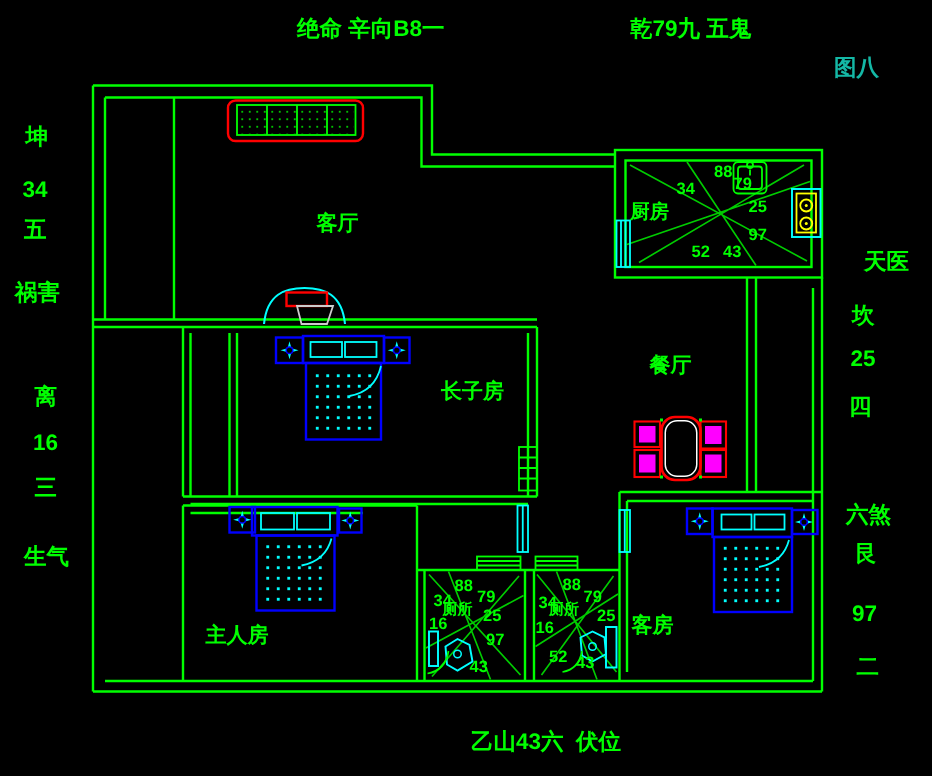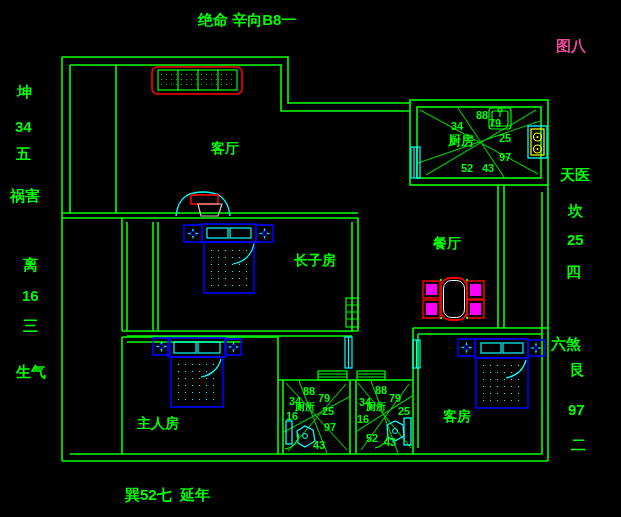--- a/index.html
+++ b/index.html
@@ -1,20 +1,20 @@
 <!DOCTYPE html>
 <html><head>
 <meta charset="utf-8">
 <style>
   html,body{margin:0;padding:0;background:#000;}
   #canvas{position:relative;width:621px;height:517px;background:#000;overflow:hidden;
           font-family:Liberation Sans, sans-serif;}
   svg{position:absolute;left:0;top:0;}
   .lbl{position:absolute;color:#00ff00;white-space:pre;line-height:1;}
-  .lbl.blue{color:#ec4899;}
+  .lbl.blue{color:#14b8a6;}
   .big{font-size:15px;font-weight:bold;}
   .room{font-size:14px;font-weight:bold;}
   .cnum{font-size:11px;font-weight:bold;}
   .tiny{font-size:10px;font-weight:bold;}
   .dots-cyan{position:absolute;background-image:radial-gradient(#00ffff 0.9px,transparent 1px);
              background-size:7px 7px;}
   .dots-green{position:absolute;background-image:radial-gradient(#00c000 0.7px,transparent 0.8px);
               background-size:5px 5px;}
 </style>
 </head>
@@ -185,50 +185,51 @@
       <path d="M375,448 Q386,446 388,434" stroke="#00ff00" stroke-width="1.1"></path>
     </g>
   </svg>
 
   <div class="dots-green" style="left:159px;top:72px;width:77px;height:17px;"></div>
   <div class="dots-cyan" style="left:208px;top:247px;width:42px;height:43px;"></div>
   <div class="dots-cyan" style="left:175px;top:361px;width:44px;height:42px;"></div>
   <div class="dots-cyan" style="left:480px;top:362px;width:44px;height:42px;"></div>
 
   <div class="lbl big" style="left:198px;top:12px;">绝命 辛向B8一</div>
+  <div class="lbl big" style="left:420px;top:12px;">乾79九 五鬼</div>
   <div class="lbl big blue" style="left:556px;top:38px;">图八</div>
 
   <div class="lbl big" style="left:17px;top:84px;">坤</div>
   <div class="lbl big" style="left:15px;top:119px;">34</div>
   <div class="lbl big" style="left:16px;top:146px;">五</div>
   <div class="lbl big" style="left:10px;top:188px;">祸害</div>
 
   <div class="lbl big" style="left:23px;top:257px;">离</div>
   <div class="lbl big" style="left:22px;top:288px;">16</div>
   <div class="lbl big" style="left:23px;top:318px;">三</div>
   <div class="lbl big" style="left:16px;top:364px;">生气</div>
 
-  <div class="lbl big" style="left:560px;top:167px;">天医</div>
+  <div class="lbl big" style="left:576px;top:167px;">天医</div>
   <div class="lbl big" style="left:568px;top:203px;">坎</div>
   <div class="lbl big" style="left:567px;top:232px;">25</div>
   <div class="lbl big" style="left:566px;top:264px;">四</div>
 
-  <div class="lbl big" style="left:551px;top:336px;">六煞</div>
+  <div class="lbl big" style="left:564px;top:336px;">六煞</div>
   <div class="lbl big" style="left:570px;top:362px;">艮</div>
   <div class="lbl big" style="left:568px;top:402px;">97</div>
   <div class="lbl big" style="left:571px;top:437px;">二</div>
 
-  <div class="lbl big" style="left:125px;top:487px;">巽52七  延年</div>
+  <div class="lbl big" style="left:314px;top:487px;">乙山43六  伏位</div>
 
   <div class="lbl room" style="left:211px;top:141px;">客厅</div>
   <div class="lbl room" style="left:294px;top:253px;">长子房</div>
   <div class="lbl room" style="left:137px;top:416px;">主人房</div>
   <div class="lbl room" style="left:433px;top:236px;">餐厅</div>
-  <div class="lbl room" style="left:443px;top:409px;">客房</div>
-  <div class="lbl" style="left:448px;top:134px;font-size:13px;font-weight:bold;text-align:right;">厨房</div>
+  <div class="lbl room" style="left:421px;top:409px;">客房</div>
+  <div class="lbl" style="left:420px;top:134px;font-size:13px;font-weight:bold;text-align:right;">厨房</div>
   <div class="lbl tiny" style="left:295px;top:402px;">厕所</div>
   <div class="lbl tiny" style="left:366px;top:402px;">厕所</div>
 
   <div class="lbl cnum" style="left:451px;top:121px;">34</div>
   <div class="lbl cnum" style="left:476px;top:110px;">88</div>
   <div class="lbl cnum" style="left:489px;top:118px;">79</div>
   <div class="lbl cnum" style="left:499px;top:133px;">25</div>
   <div class="lbl cnum" style="left:499px;top:152px;">97</div>
   <div class="lbl cnum" style="left:482px;top:163px;">43</div>
   <div class="lbl cnum" style="left:461px;top:163px;">52</div>

